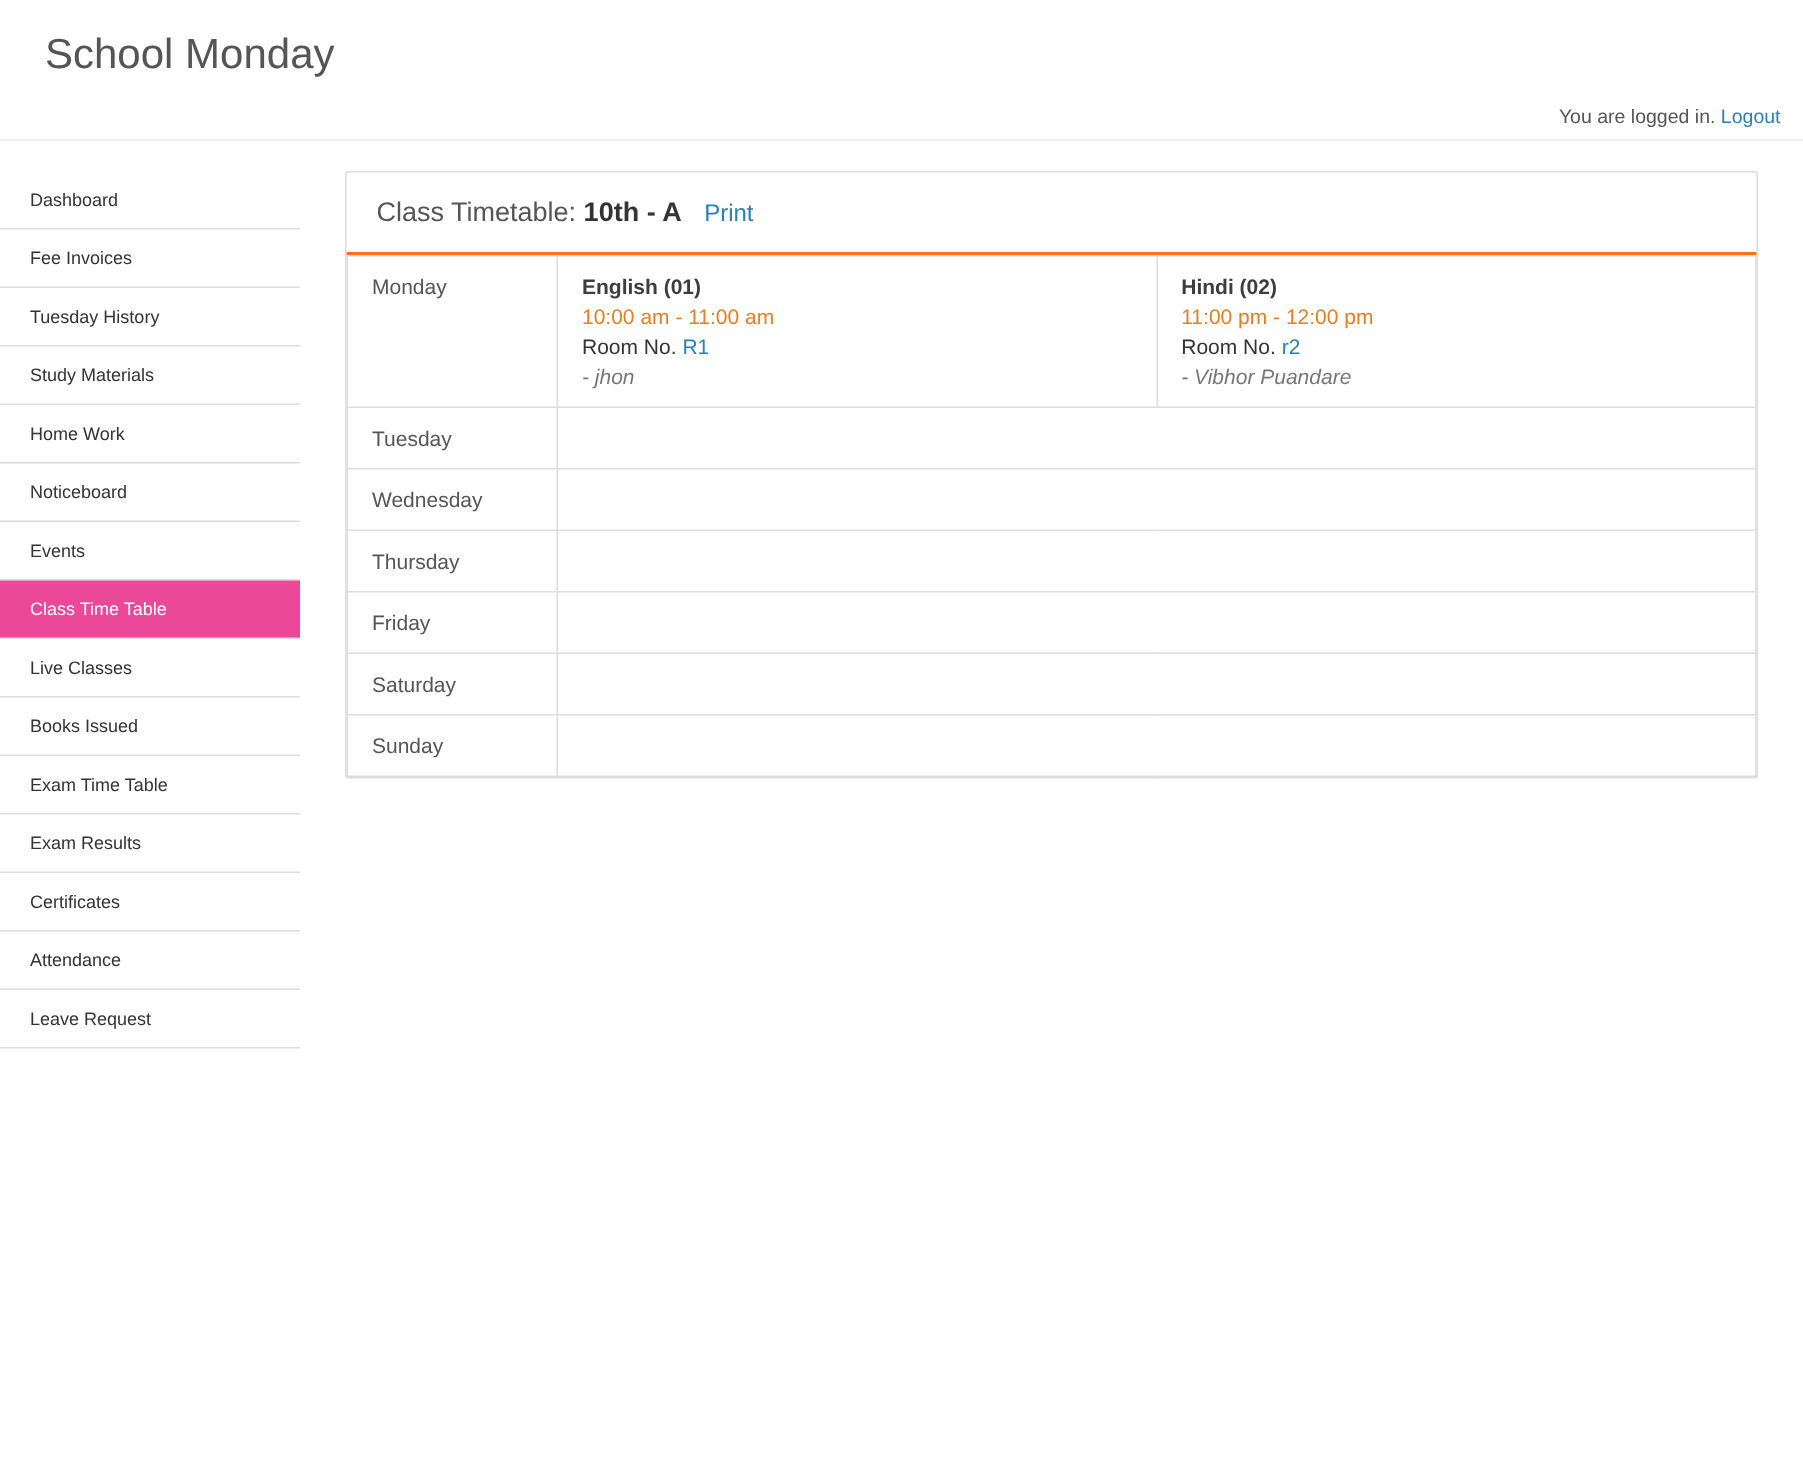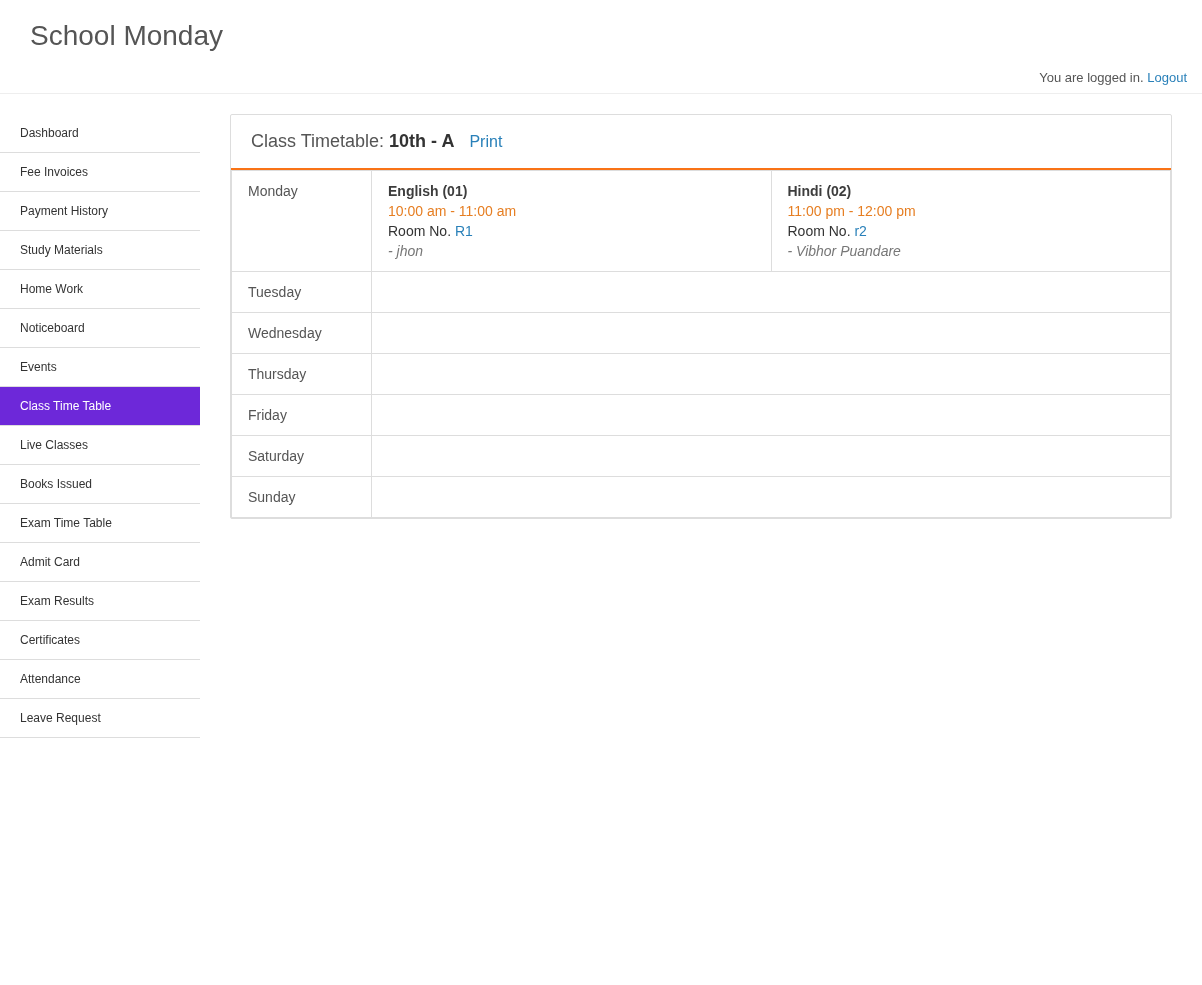--- a/index.html
+++ b/index.html
@@ -41,21 +41,21 @@
       display: block;
       padding: 12px 20px;
       color: #333;
       text-decoration: none;
       border-bottom: 1px solid #ddd;
       cursor: pointer;
       font-size: 12px;
     }
 
     .sidebar-item.active {
-      background: #6d28d9;
+      background: #ec4899;
       color: #fff;
     }
 
     .main-content {
       flex: 1;
       padding: 0 30px;
     }
 
     .content-box {
       border: 1px solid #ddd;
@@ -138,30 +138,29 @@
 <div class="top-bar">
   <span>You are logged in.</span>
   <a>Logout</a>
 </div>
 
 <div class="layout">
   <nav class="sidebar">
 
   <a class="sidebar-item">Dashboard</a>
       <a class="sidebar-item">Fee Invoices</a>
-      <a class="sidebar-item">Payment History</a>
+      <a class="sidebar-item">Tuesday History</a>
       <a class="sidebar-item">Study Materials</a>
       <a class="sidebar-item">Home Work</a>
       <a class="sidebar-item">Noticeboard</a>
       <a class="sidebar-item">Events</a>
       <a class="sidebar-item active">Class Time Table</a>
       <a class="sidebar-item">Live Classes</a>
       <a class="sidebar-item">Books Issued</a>
       <a class="sidebar-item">Exam Time Table</a>
-      <a class="sidebar-item">Admit Card</a>
       <a class="sidebar-item">Exam Results</a>
       <a class="sidebar-item">Certificates</a>
       <a class="sidebar-item">Attendance</a>
       <a class="sidebar-item">Leave Request</a>
     </nav>
 
   <div class="main-content">
     <div class="content-box">
       <div class="content-header">
         <span>Class Timetable:</span>

